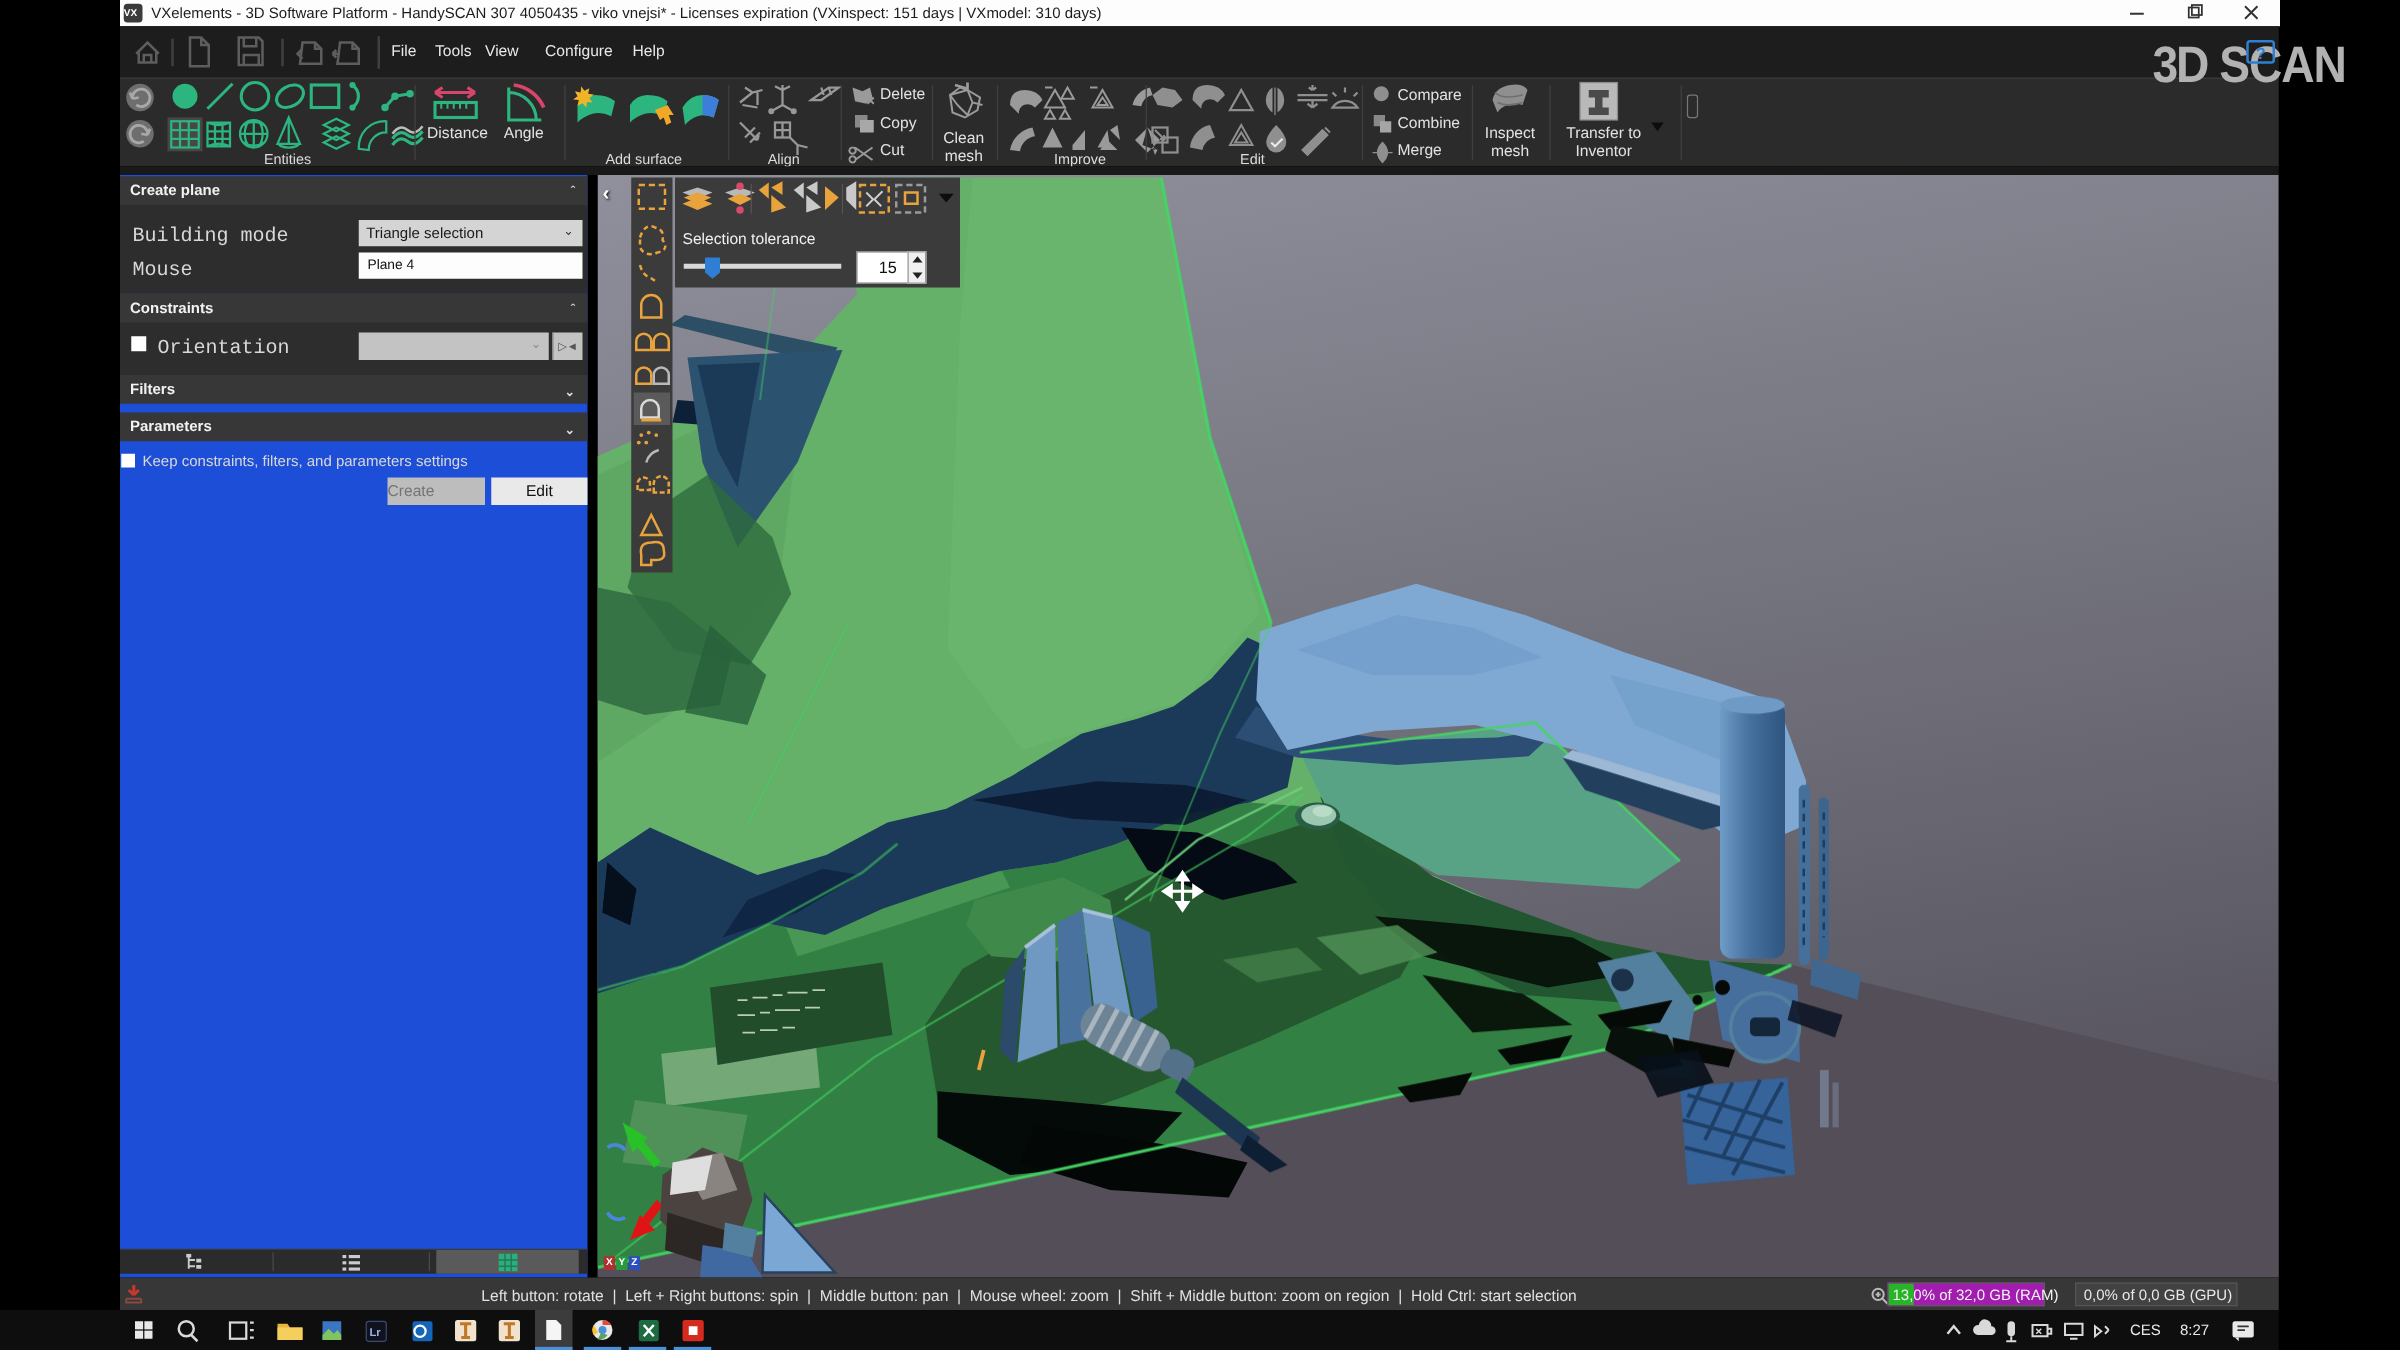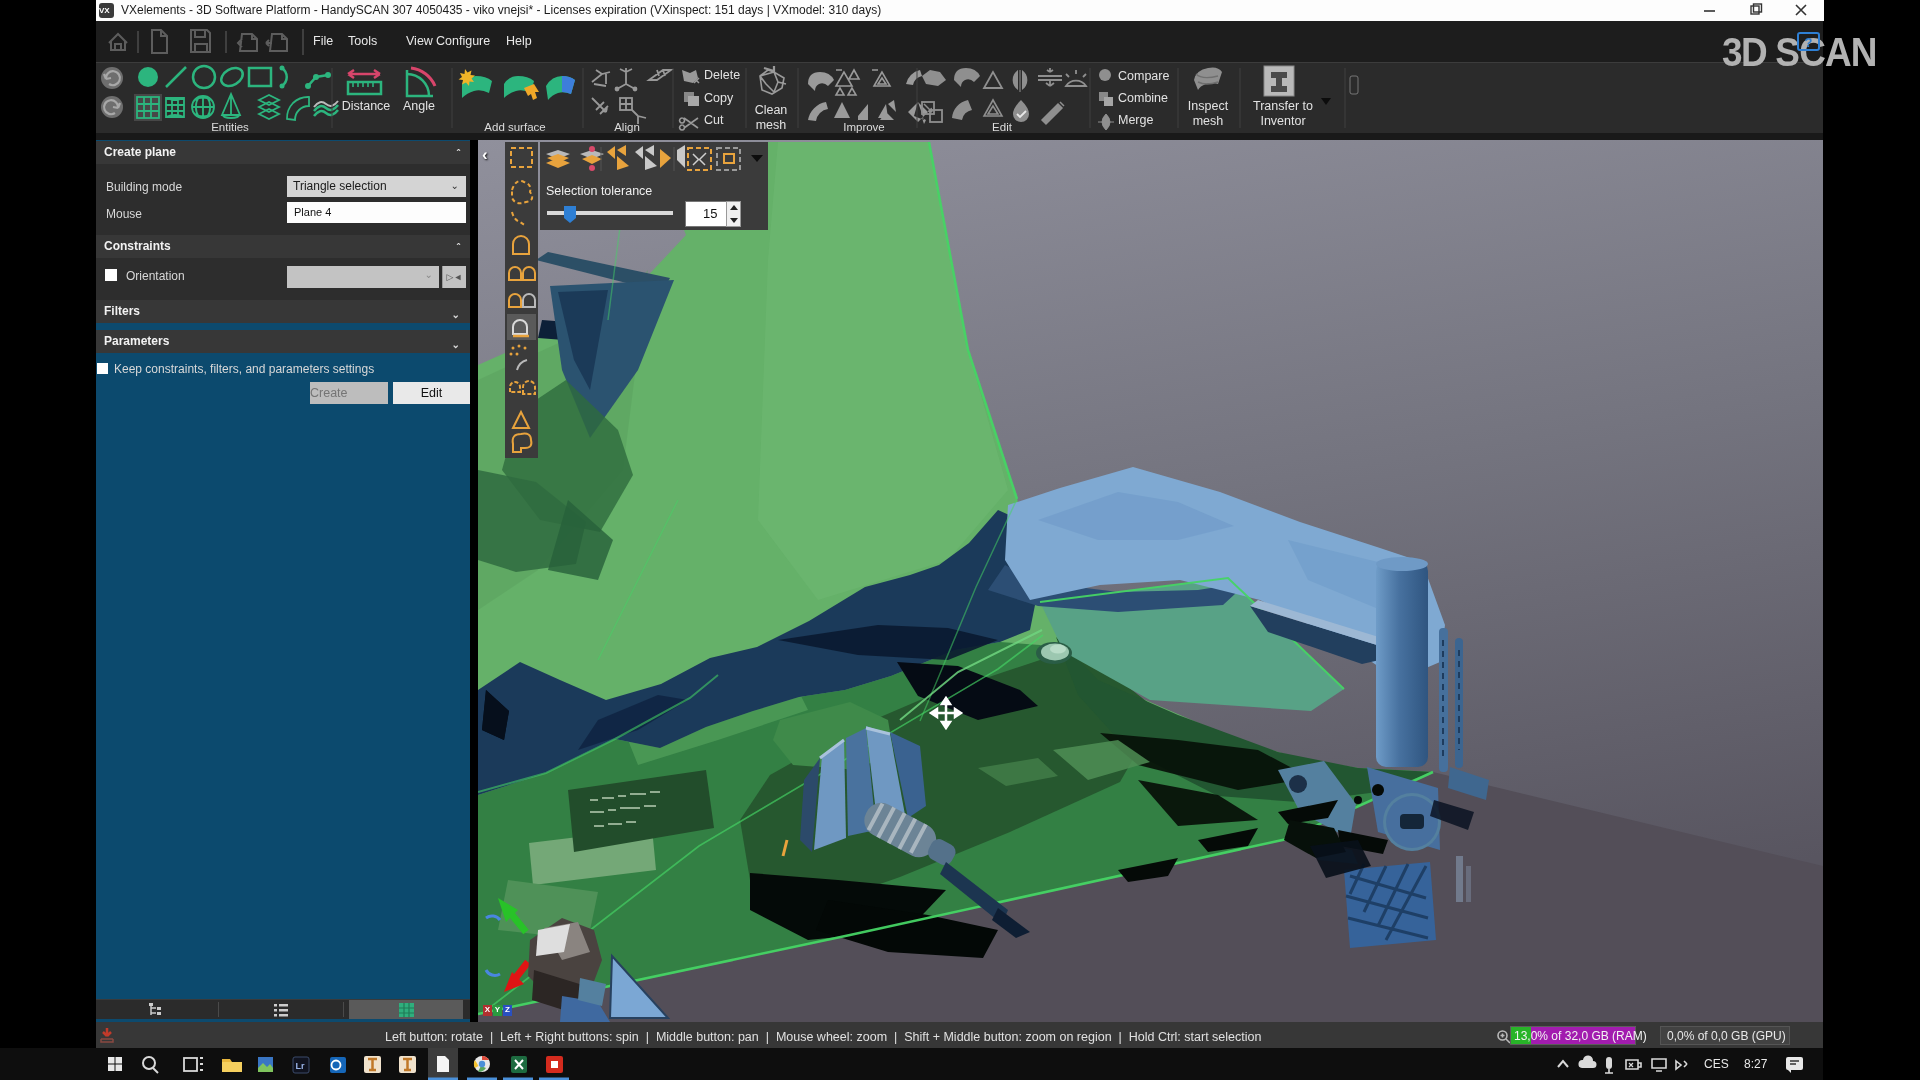--- a/index.html
+++ b/index.html
@@ -7,25 +7,25 @@
 *{box-sizing:border-box;}
 .abs{position:absolute;}
 #titlebar{left:96px;top:0;width:1728px;height:21px;background:#fdfdfd;}
 #vxicon{left:99px;top:3px;width:15px;height:15px;background:#3a3a3a;border-radius:3px;
   color:#fff;font-size:8px;font-weight:bold;text-align:left;line-height:15px;}
 #titletext{left:121px;top:3px;font-size:12px;color:#1c1c1c;}
 #menubar{left:96px;top:21px;width:1727px;height:41px;background:#1d1d1d;}
 #ribbon{left:96px;top:62px;width:1727px;height:71px;background:#2b2b2b;border-top:1px solid #3c3c3c;}
 #belowribbon{left:96px;top:133px;width:1727px;height:7px;background:#191919;}
 .menuitem{top:34px;color:#e8e8e8;font-size:12.5px;}
-#panel{left:96px;top:140px;width:374px;height:882px;background:#0c4a6e;}
+#panel{left:96px;top:140px;width:374px;height:882px;background:#1d4ed8;}
 .phead{position:absolute;left:0;width:374px;height:23px;background:#373737;color:#f2f2f2;
   font-weight:bold;font-size:12px;line-height:23px;padding-left:8px;}
 .pchev{position:absolute;right:10px;top:0px;font-size:10px;font-weight:bold;color:#ddd;}
-.plabel{position:absolute;color:#d8d8d8;font-size:12px;}
+.plabel{position:absolute;color:#d8d8d8;font-size:16px;font-family:Liberation Mono, monospace;}
 #viewport{left:478px;top:140px;width:1345px;height:882px;}
 #statusbar{left:96px;top:1022px;width:1727px;height:26px;background:#373737;}
 #taskbar{left:0px;top:1048px;width:1823px;height:32px;background:#0e0e0e;}
 #watermark{left:1722px;top:29px;color:#b2b2b2;font-size:44px;font-weight:bold;
   letter-spacing:-1px;font-family:"Liberation Sans",sans-serif;transform:scale(0.84,0.93);transform-origin:0 0;}
 </style>
 </head>
 <body>
 
 <div class="abs" id="titlebar"></div>
@@ -46,21 +46,21 @@
   <path d="M56 9 h9 l6 6 v17 h-15 z M65 9 v6 h6"></path>
   <path d="M95 9 h16 l3 3 v19 h-19 z M99 9 v7 h10 v-7 M99 31 v-8 h12 v8"></path>
   <line x1="130" y1="10" x2="130" y2="32" stroke="#3f3f3f"></line>
   <path d="M146 13 h10 l5 5 v12 h-17 z M156 13 v5 h5 M146 18 l-4 4 l4 4"></path>
   <path d="M176 13 h10 l5 5 v12 h-17 z M186 13 v5 h5 M176 22 h-6 M170 22 l3 -3 M170 22 l3 3"></path>
   <line x1="207" y1="8" x2="207" y2="34" stroke="#3f3f3f"></line>
  </g>
 </svg>
 <div class="abs menuitem" style="left:313px;">File</div>
 <div class="abs menuitem" style="left:348px;">Tools</div>
-<div class="abs menuitem" style="left:406px;">View</div>
+<div class="abs menuitem" style="left:388px;">View</div>
 <div class="abs menuitem" style="left:436px;">Configure</div>
 <div class="abs menuitem" style="left:506px;">Help</div>
 
 <div class="abs" id="ribbon"></div>
 <div class="abs" id="belowribbon"></div>
 <svg class="abs" style="left:96px;top:62px;" width="1727" height="71" viewBox="0 0 1727 71">
 
  <circle cx="16" cy="16" r="11" fill="#6e6e6e"></circle>
  <path d="M10 17 a7 7 0 1 1 3 5 M10 17 l-2 -5 M10 17 l5 -1" stroke="#a8a8a8" stroke-width="2.2" fill="none"></path>
  <circle cx="16" cy="45" r="11" fill="#6e6e6e"></circle>

